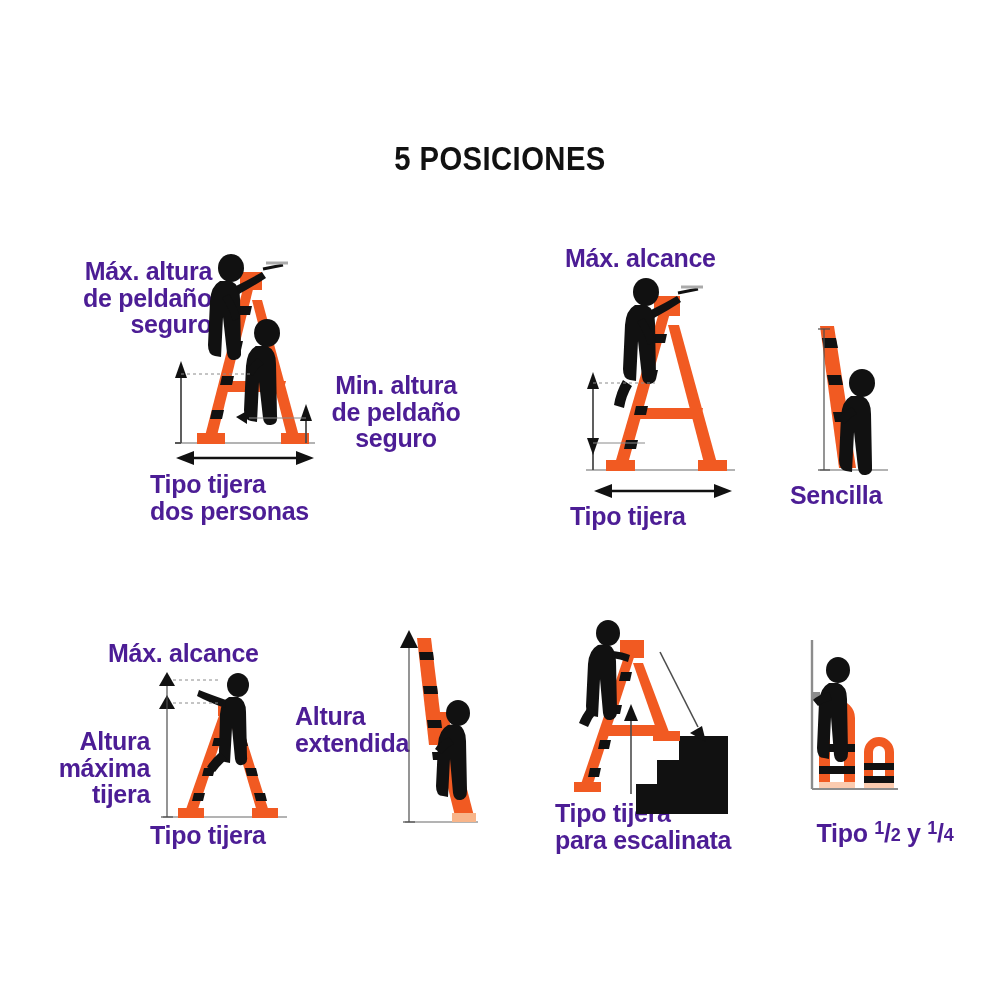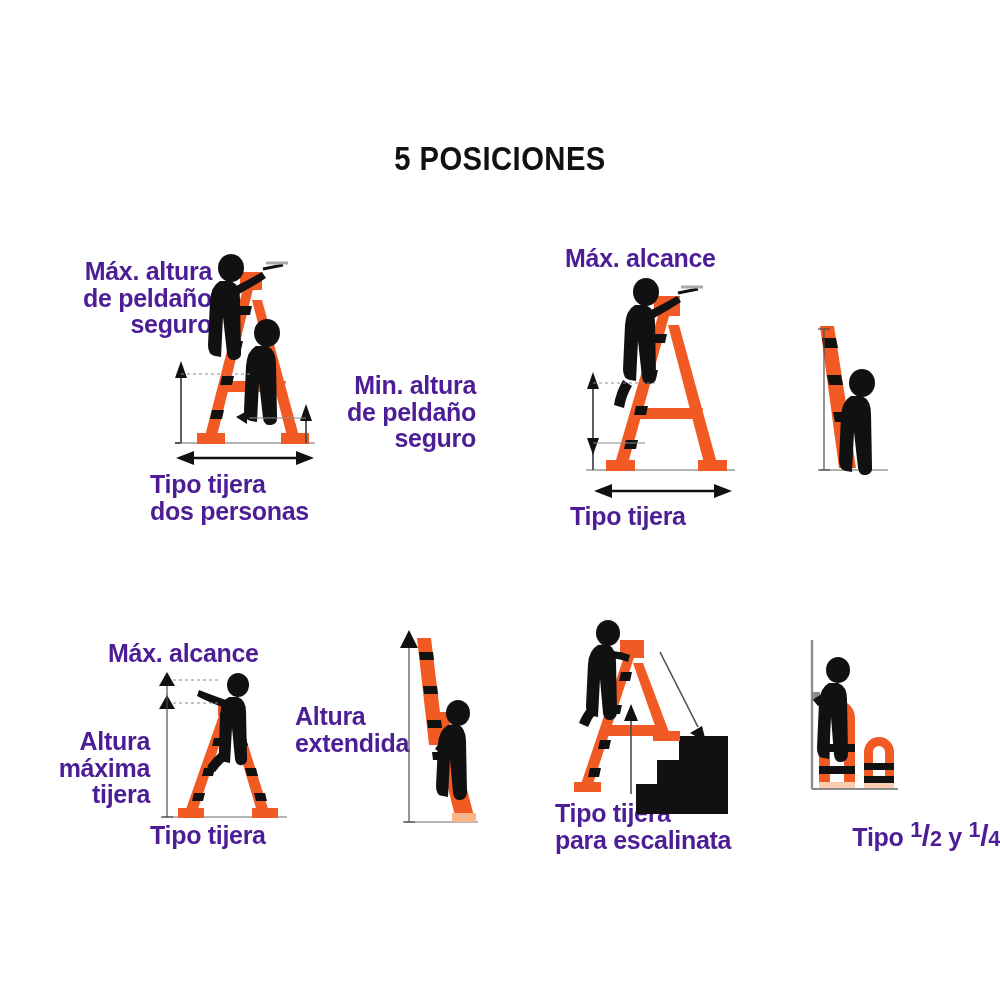--- a/index.html
+++ b/index.html
@@ -30,27 +30,27 @@
     font-size:34px;
     font-weight:bold;
     letter-spacing:0.5px;
     color:#111111;
     transform:scaleX(0.86);
   }
 
   .lbl{font-size:25px;}
 
   .ra{text-align:right;}
-  .la{text-align:right;}
+  .la{text-align:center;}
   .ca{text-align:left;}
 
   svg{position:absolute;left:0;top:0;overflow:visible;}
   .sq{display:block;}
 
-  .frac{display:inline-block;font-size:30px;line-height:1;}
+  .frac{display:inline-block;font-size:25px;line-height:1;}
   .frac sup{font-size:0.72em;vertical-align:0.42em;}
   .frac sub{font-size:0.72em;vertical-align:0.02em;}
 </style>
 </head>
 <body>
 
 <div id="stage">
 
   <div id="title">5 POSICIONES</div>
 
@@ -168,20 +168,21 @@
       <line x1="593" y1="443" x2="645" y2="443" stroke="#8a8a8a" stroke-width="1"></line>
     </g>
 
     <g>
       <line x1="608" y1="491" x2="718" y2="491" stroke="#111111" stroke-width="2.4"></line>
       <polygon points="594,491 612,484 612,498" fill="#111111"></polygon>
       <polygon points="732,491 714,484 714,498" fill="#111111"></polygon>
     </g>
   </svg>
 
+  <div class="txt lbl ca" style="left:790px;top:482px;width:160px;">Sencilla</div>
 
   <svg class="sq" width="1000" height="1000" viewBox="0 0 1000 1000">
     <line x1="820" y1="470" x2="888" y2="470" stroke="#9a9a9a" stroke-width="1.4"></line>
 
     <g>
       <polygon points="820,326 834,326 856,468 839,468" fill="#F15A22"></polygon>
       <polygon points="822,338 836,338 838,348 824,348" fill="#111111"></polygon>
       <polygon points="827,375 841,375 843,385 829,385" fill="#111111"></polygon>
       <polygon points="833,412 847,412 849,422 835,422" fill="#111111"></polygon>
     </g>

